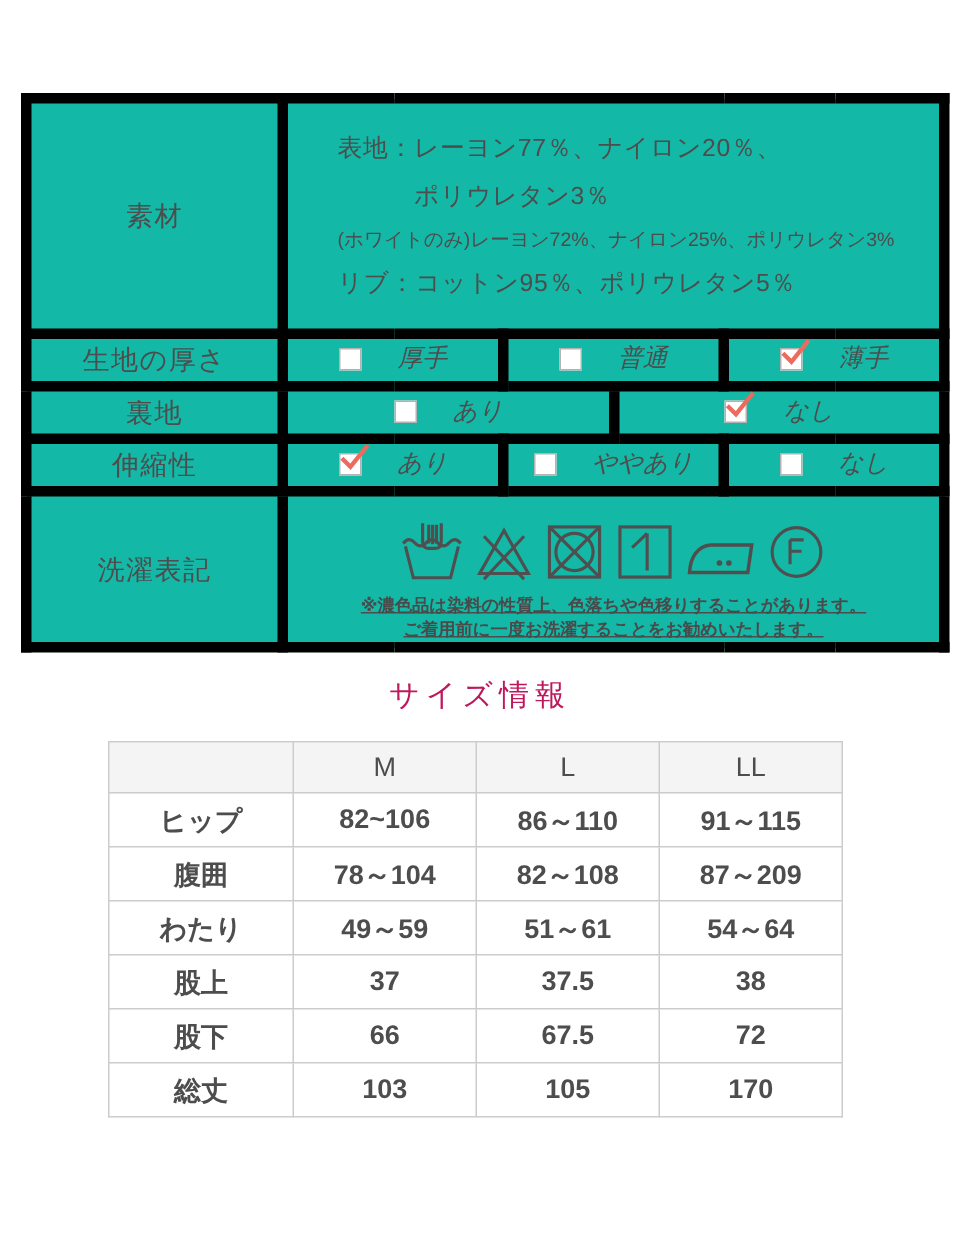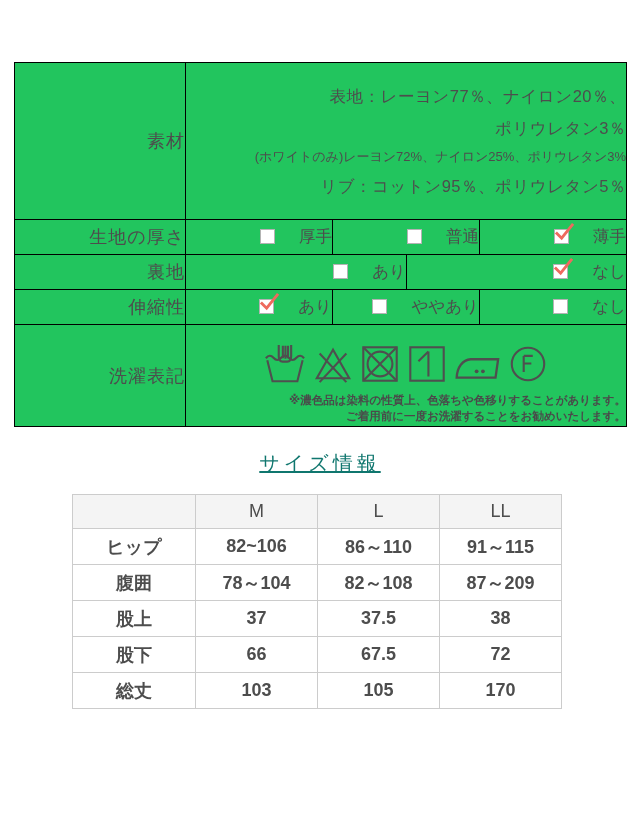--- a/index.html
+++ b/index.html
@@ -7,46 +7,46 @@
   body {
     width:640px; height:833px;
     font-family:"Liberation Sans","DejaVu Sans",sans-serif;
     color:#4d4d4d;
   }
   .page { position:relative; width:640px; height:833px; background:#fff; overflow:hidden; }
 
   
   table { border-collapse:collapse; table-layout:fixed; }
   .spec-table { position:absolute; left:14px; top:62px; width:612px; }
-  .spec-table td { border:1px solid #000000; vertical-align:middle; background:#22c55e;text-align:right; }
+  .spec-table td { border:7px solid #000000; vertical-align:middle; background:#14b8a6; }
   .label-cell { text-align:center; font-size:18px; letter-spacing:1px; }
   .row-material td { height:157px; }
   .row-opt td { height:35px; }
   .row-care td { height:102px; }
 
   .material-cell { padding-left:33px; }
   .mline { font-size:16.5px; line-height:32px; letter-spacing:0.5px; white-space:nowrap; }
   .mline.indent { padding-left:51px; }
   .mline.small { font-size:13px; line-height:26px; letter-spacing:0; }
 
   .opt-cell { text-align:center; }
-  .opt { display:inline-flex; align-items:center; gap:24px; font-size:16.5px; }
+  .opt { display:inline-flex; align-items:center; gap:24px; font-size:16.5px;font-style:italic; }
   .cb { position:relative; display:inline-block; width:15px; height:15px;
         border:1px solid #b3b3b3; background:#fff; flex:0 0 auto; }
   .cb .check { position:absolute; left:-2px; top:-9px; width:23px; height:21px;
                stroke:#ee6a5e; stroke-width:3; fill:none; }
 
-  .care-cell { text-align:center; padding-top:16px; }
+  .care-cell { text-align:center; padding-top:16px;text-decoration:underline; }
   .care-icons { display:flex; justify-content:center; align-items:center; gap:5px; margin-bottom:7px; }
   .care-icons svg { height:42px; width:auto; stroke:#4f4f4f; stroke-width:2.2; fill:none; }
   .note { font-size:11.5px; font-weight:bold; line-height:16px; color:#4a4a4a; }
 
   
   .size-title { position:absolute; top:450px; left:0; width:100%; text-align:center;
-                font-size:20px; letter-spacing:4px; color:#0f766e;text-decoration:underline; }
+                font-size:20px; letter-spacing:4px; color:#be185d; }
   .size-table { position:absolute; left:72px; top:494px; width:489px; }
   .size-table td { border:1px solid #cccccc; text-align:center; vertical-align:middle;
                    font-size:18px; background:#fff; }
   .size-table .head td { height:34px; background:#f4f4f4; }
   .size-table .s-row td { height:36px;font-weight:bold; }
 </style>
 </head>
 <body>
 
 <div class="page">
@@ -207,20 +207,26 @@
       <td>86～110</td>
       <td>91～115</td>
     </tr>
     <tr class="s-row">
       <td>腹囲</td>
       <td>78～104</td>
       <td>82～108</td>
       <td>87～209</td>
     </tr>
     <tr class="s-row">
+      <td>わたり</td>
+      <td>49～59</td>
+      <td>51～61</td>
+      <td>54～64</td>
+    </tr>
+    <tr class="s-row">
       <td>股上</td>
       <td>37</td>
       <td>37.5</td>
       <td>38</td>
     </tr>
     <tr class="s-row">
       <td>股下</td>
       <td>66</td>
       <td>67.5</td>
       <td>72</td>

